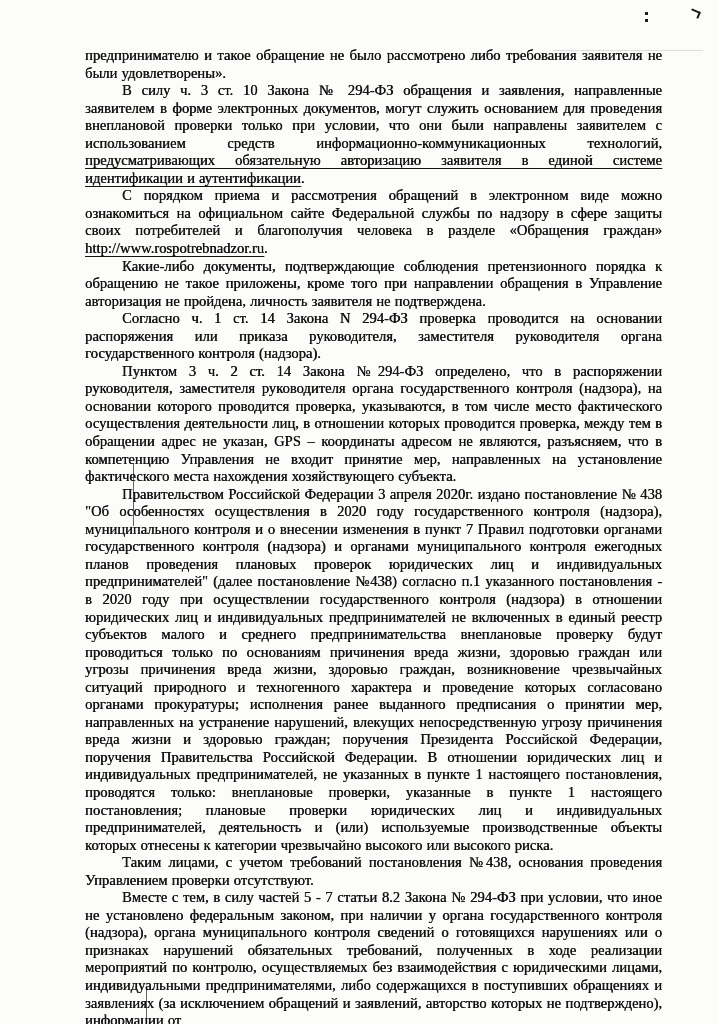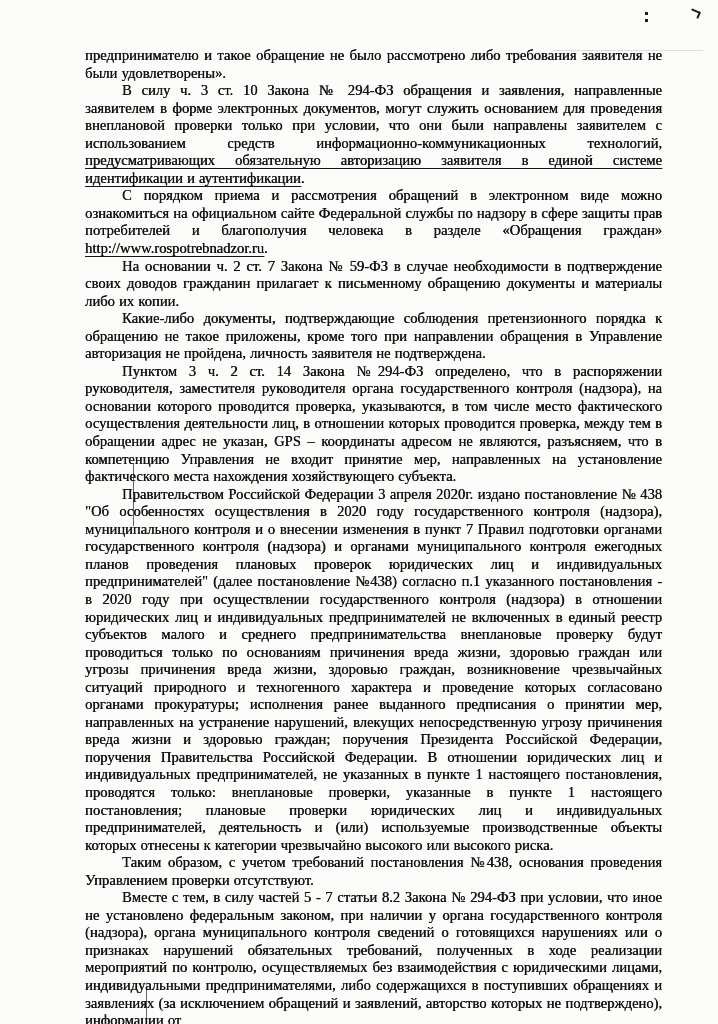--- a/index.html
+++ b/index.html
@@ -69,22 +69,22 @@
   <span class="speck speck-colon-top"></span>
   <span class="speck speck-colon-bottom"></span>
   <span class="speck-tick speck"></span>
   <span class="smudge"></span>
   <span class="vline vline-1"></span>
   <span class="vline vline-2"></span>
 
   <div class="textblock">
       <p class="para"><span class="">предпринимателю и такое обращение не было рассмотрено либо требования заявителя не были удовлетворены».</span></p>
       <p class="para indent"><span class="">В силу ч. 3 ст. 10 Закона № 294-ФЗ обращения и заявления, направленные заявителем в форме электронных документов, могут служить основанием для проведения внеплановой проверки только при условии, что они были направлены заявителем с использованием средств информационно-коммуникационных технологий, </span><span class="u">предусматривающих обязательную авторизацию заявителя в единой системе идентификации и аутентификации</span><span class="">.</span></p>
-      <p class="para indent"><span class="">С порядком приема и рассмотрения обращений в электронном виде можно ознакомиться на официальном сайте Федеральной службы по надзору в сфере защиты прав потребителей и благополучия человека в разделе «Обращения граждан» </span><span class="u">http://www.rospotrebnadzor.ru</span><span class="">.</span></p>
-      <p class="para indent"><span class="">На основании ч. 2 ст. 7 Закона № 59-ФЗ в случае необходимости в подтверждение своих доводов гражданин прилагает к письменному обращению документы и материалы либо их копии.</span></p>
+      <p class="para indent"><span class="">С порядком приема и рассмотрения обращений в электронном виде можно ознакомиться на официальном сайте Федеральной службы по надзору в сфере защиты своих потребителей и благополучия человека в разделе «Обращения граждан» </span><span class="u">http://www.rospotrebnadzor.ru</span><span class="">.</span></p>
       <p class="para indent"><span class="">Какие-либо документы, подтверждающие соблюдения претензионного порядка к обращению не такое приложены, кроме того при направлении обращения в Управление авторизация не пройдена, личность заявителя не подтверждена.</span></p>
+      <p class="para indent"><span class="">Согласно ч. 1 ст. 14 Закона N 294-ФЗ проверка проводится на основании распоряжения или приказа руководителя, заместителя руководителя органа государственного контроля (надзора).</span></p>
       <p class="para indent"><span class="">Пунктом 3 ч. 2 ст. 14 Закона №294-ФЗ определено, что в распоряжении руководителя, заместителя руководителя органа государственного контроля (надзора), на основании которого проводится проверка, указываются, в том числе место фактического осуществления деятельности лиц, в отношении которых проводится проверка, между тем в обращении адрес не указан, GPS – координаты адресом не являются, разъясняем, что в компетенцию Управления не входит принятие мер, направленных на установление фактического места нахождения хозяйствующего субъекта.</span></p>
       <p class="para indent"><span class="">Правительством Российской Федерации 3 апреля 2020г. издано постановление № 438 "Об особенностях осуществления в 2020 году государственного контроля (надзора), муниципального контроля и о внесении изменения в пункт 7 Правил подготовки органами государственного контроля (надзора) и органами муниципального контроля ежегодных планов проведения плановых проверок юридических лиц и индивидуальных предпринимателей" (далее постановление №438) согласно п.1 указанного постановления - в 2020 году при осуществлении государственного контроля (надзора) в отношении юридических лиц и индивидуальных предпринимателей не включенных в единый реестр субъектов малого и среднего предпринимательства внеплановые проверку будут проводиться только по основаниям причинения вреда жизни, здоровью граждан или угрозы причинения вреда жизни, здоровью граждан, возникновение чрезвычайных ситуаций природного и техногенного характера и проведение которых согласовано органами прокуратуры; исполнения ранее выданного предписания о принятии мер, направленных на устранение нарушений, влекущих непосредственную угрозу причинения вреда жизни и здоровью граждан; поручения Президента Российской Федерации, поручения Правительства Российской Федерации. В отношении юридических лиц и индивидуальных предпринимателей, не указанных в пункте 1 настоящего постановления, проводятся только: внеплановые проверки, указанные в пункте 1 настоящего постановления; плановые проверки юридических лиц и индивидуальных предпринимателей, деятельность и (или) используемые производственные объекты которых отнесены к категории чрезвычайно высокого или высокого риска.</span></p>
-      <p class="para indent"><span class="">Таким образом, с учетом требований постановления №438, основания проведения Управлением проверки отсутствуют.</span></p>
+      <p class="para indent"><span class="">Таким лицами, с учетом требований постановления №438, основания проведения Управлением проверки отсутствуют.</span></p>
       <p class="para indent"><span class="">Вместе с тем, в силу частей 5 - 7 статьи 8.2 Закона № 294-ФЗ при условии, что иное не установлено федеральным законом, при наличии у органа государственного контроля (надзора), органа муниципального контроля сведений о готовящихся нарушениях или о признаках нарушений обязательных требований, полученных в ходе реализации мероприятий по контролю, осуществляемых без взаимодействия с юридическими лицами, индивидуальными предпринимателями, либо содержащихся в поступивших обращениях и заявлениях (за исключением обращений и заявлений, авторство которых не подтверждено), информации от</span></p>
     </div>
 
 </div>
 
 </body></html>

